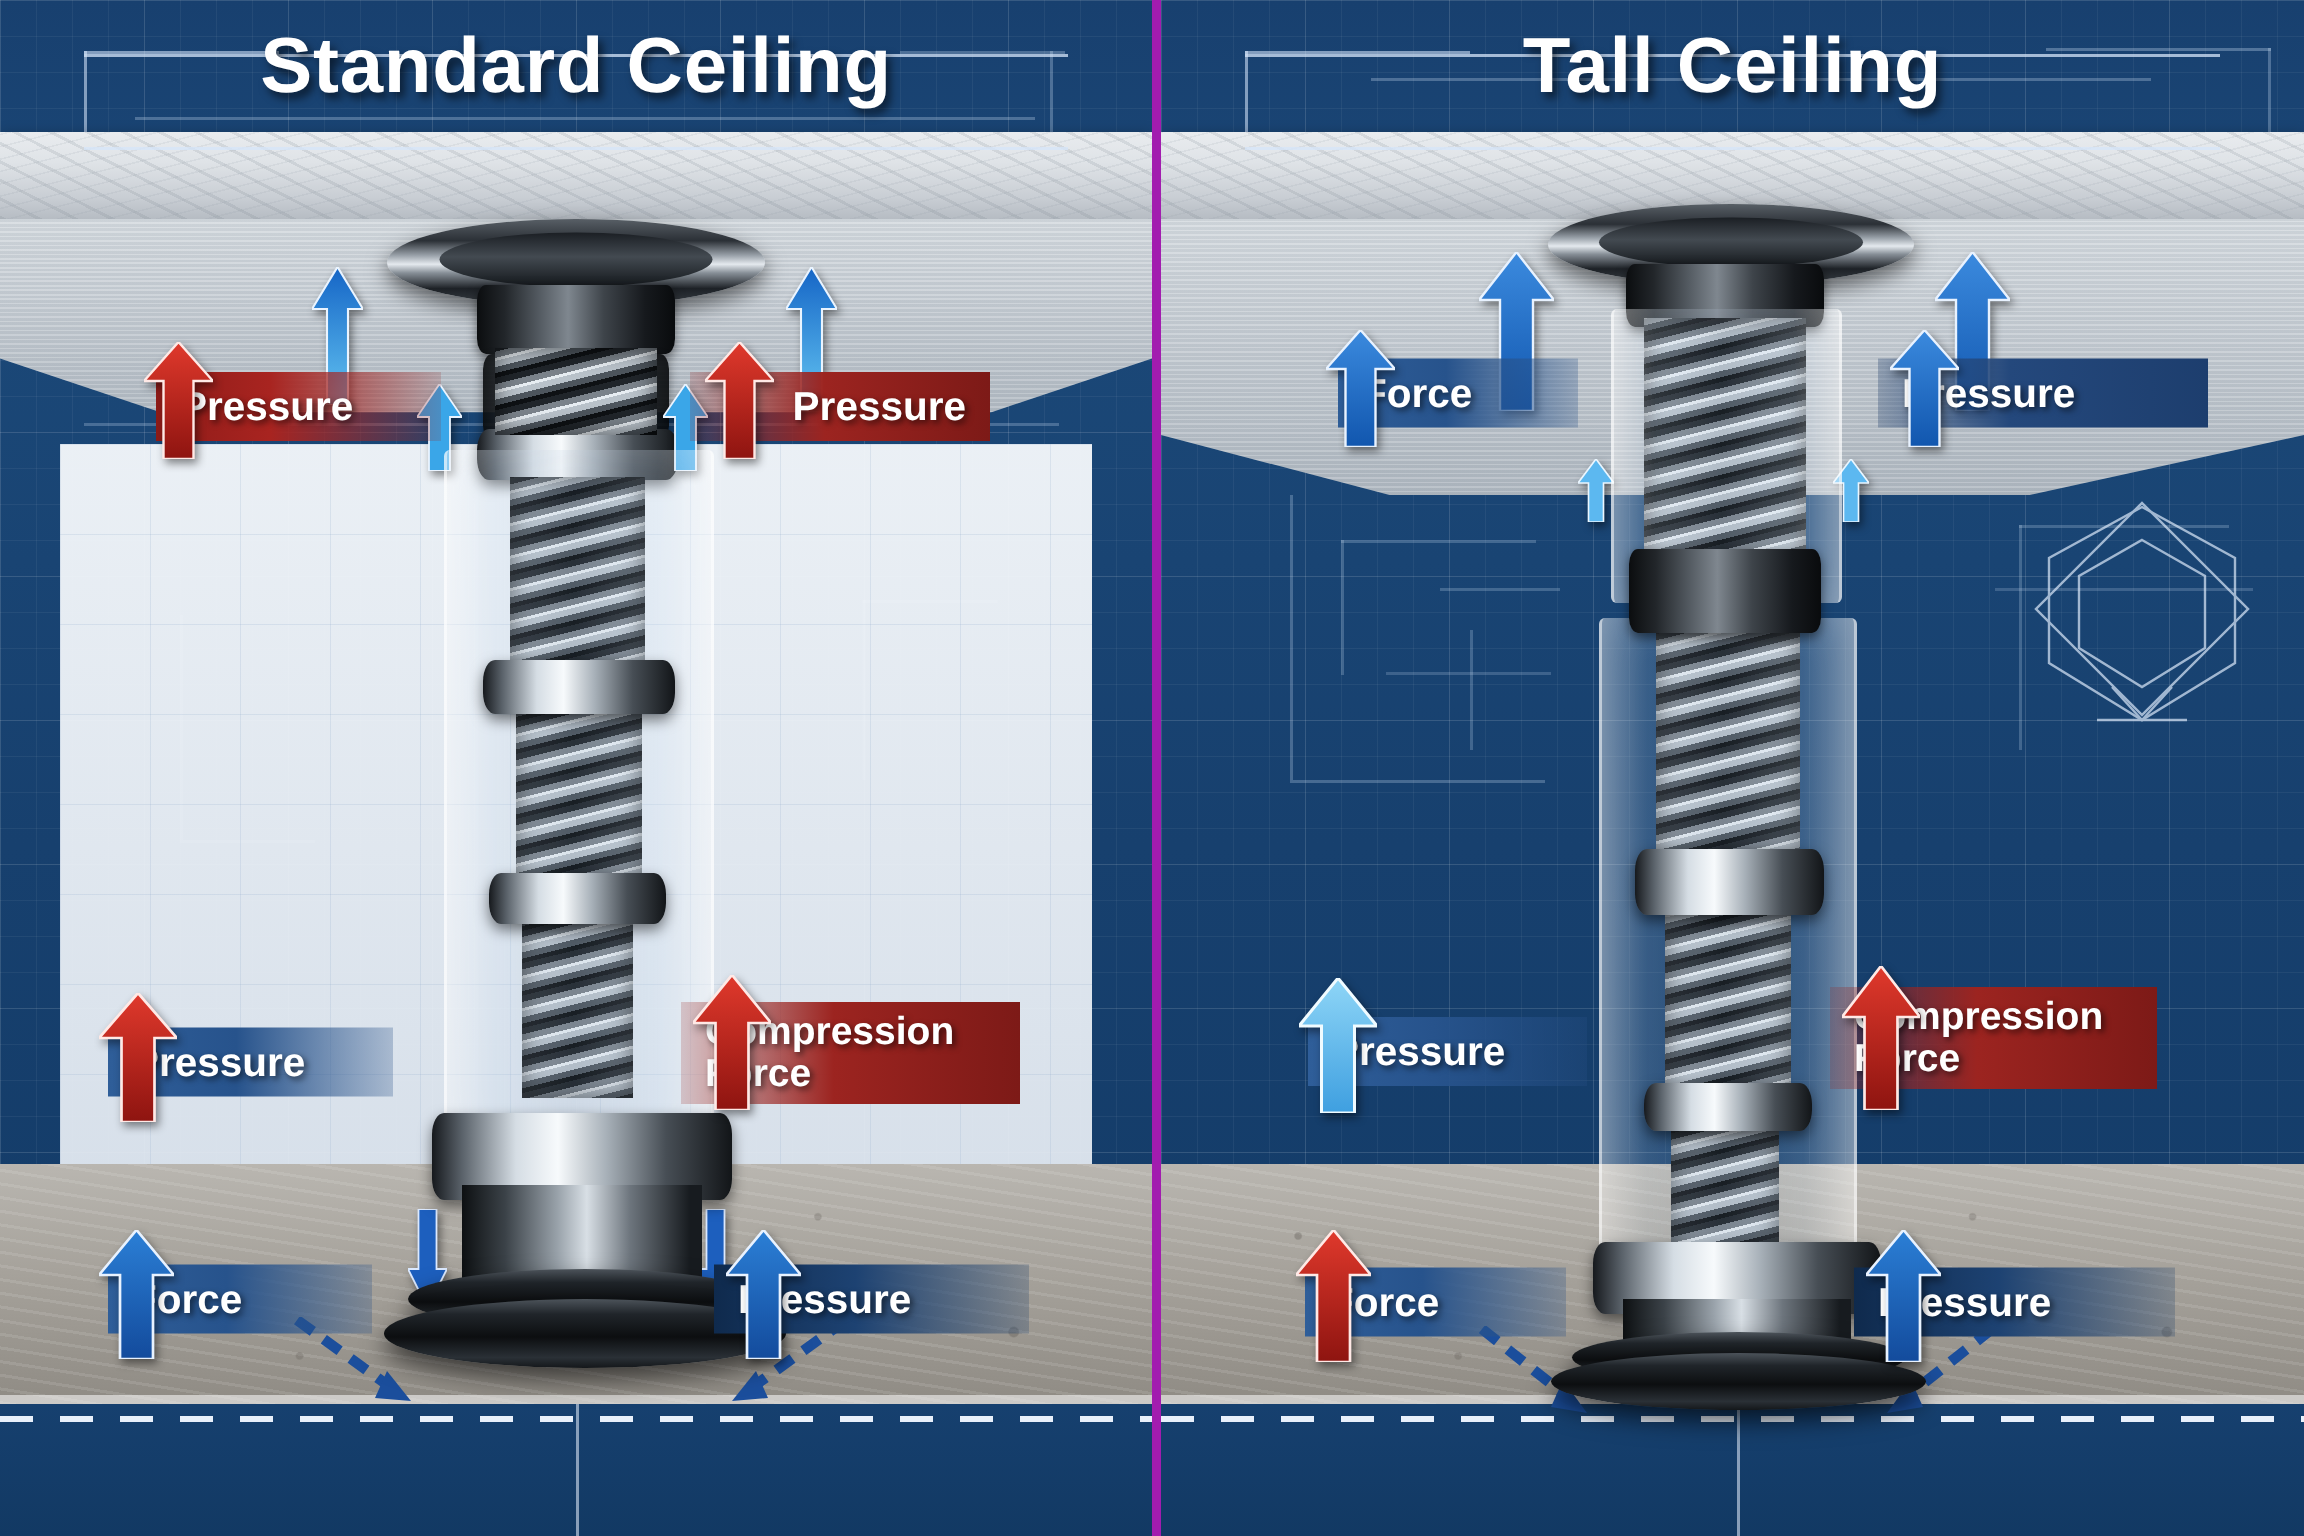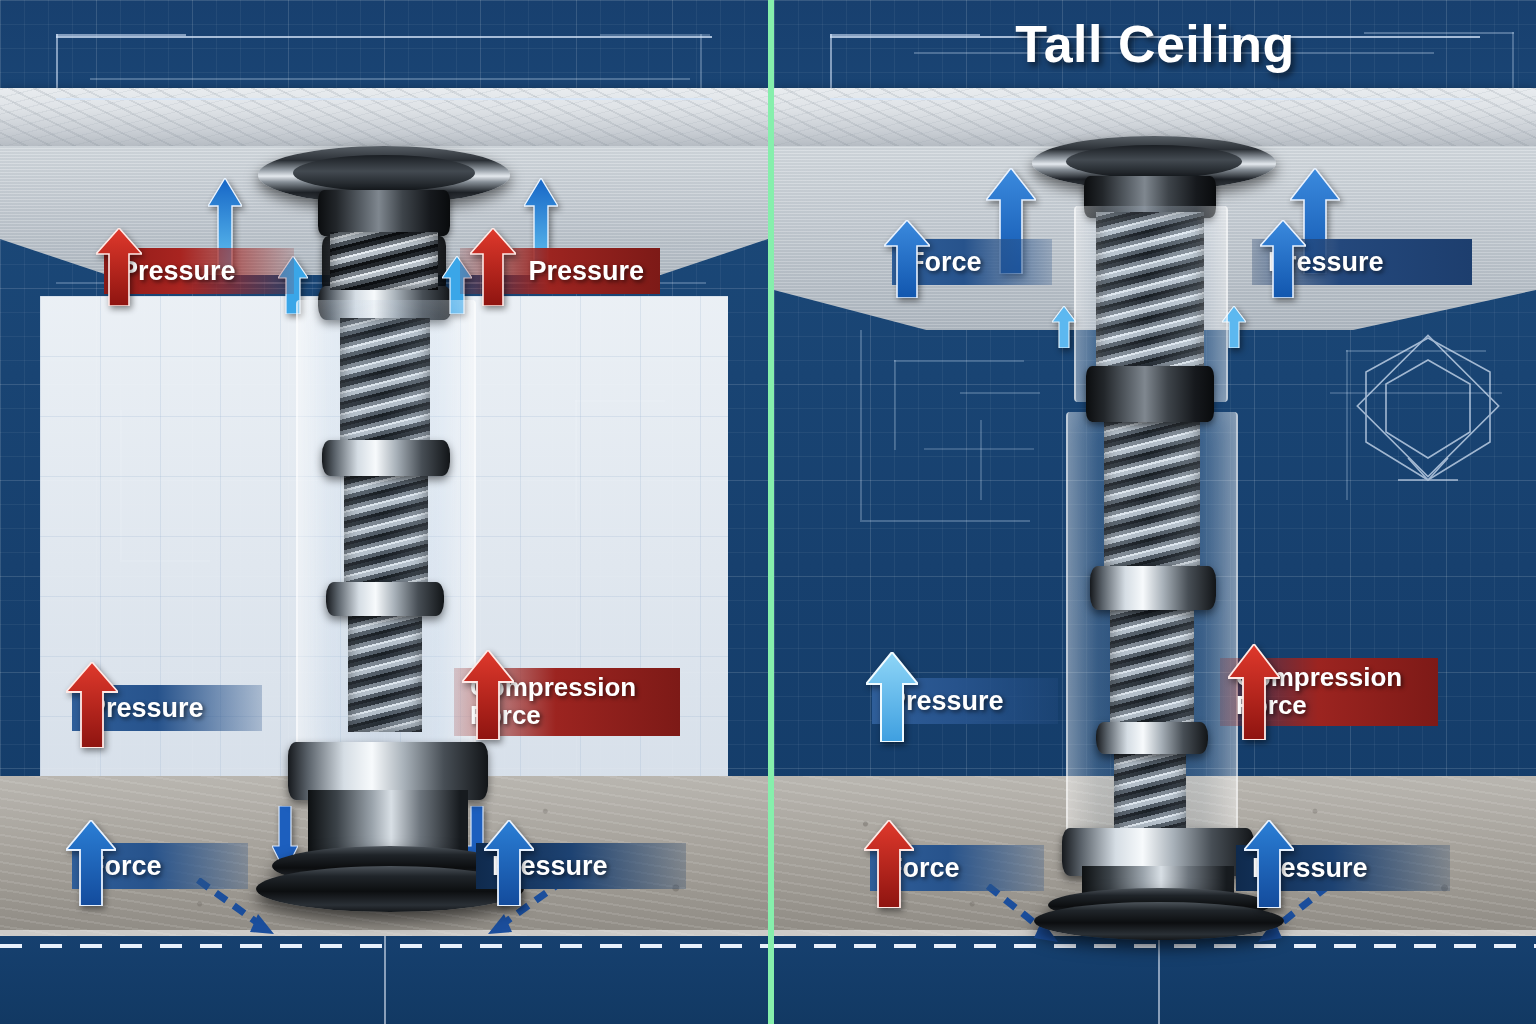--- a/index.html
+++ b/index.html
@@ -2,21 +2,21 @@
 <html><head>
 <meta charset="utf-8">
 <style>
   * { box-sizing: border-box; margin:0; padding:0; }
   html,body { width:1536px; height:1024px; overflow:hidden; background:#0d2a52;
     font-family:"Liberation Sans", sans-serif; }
 
   .stage { position:relative; width:1536px; height:1024px; display:flex; }
 
   .panel { position:relative; width:768px; height:1024px; overflow:hidden; }
-  .panel.right { border-left:6px solid #86efac; }
+  .panel.right { border-left:6px solid #a21caf; }
 
   
   .bp {
     position:absolute; inset:0;
     background:
       linear-gradient(180deg,#18406f 0%,#1b4878 18%,#17406e 55%,#123a66 100%);
   }
   .bp-grid {
     position:absolute; inset:0;
     background-image:
@@ -258,20 +258,21 @@
     <svg class="dashline" style="left:196px;top:878px;width:84px;height:60px;" viewBox="0 0 84 60">
       <path d="M2 2 L66 48" stroke="#1b4e9c" stroke-width="7" stroke-dasharray="13 9" fill="none"></path>
       <path d="M62 36 L78 56 L54 54 Z" fill="#1b4e9c"></path>
     </svg>
     <svg class="dashline" style="left:482px;top:878px;width:84px;height:60px;" viewBox="0 0 84 60">
       <path d="M82 2 L18 48" stroke="#1b4e9c" stroke-width="7" stroke-dasharray="13 9" fill="none"></path>
       <path d="M22 36 L6 56 L30 54 Z" fill="#1b4e9c"></path>
     </svg>
 
     <div class="title-rule" style="top:36px;"></div>
+    <div class="title">Standard Ceiling</div>
     <div class="title-rule" style="top:98px;"></div>
 
     <div style="position:absolute;left:104px;top:236px;display:flex;align-items:center;z-index:9;">
       <div class="label red" style="width:190px;">Pressure</div>
       <svg class="arrow" style="position:relative;left:-8px;width:46px;height:78px;margin-top:-8px;" viewBox="0 0 46 78">
         <defs>
             <linearGradient id="lr1" x1="0" y1="1" x2="0" y2="0">
               <stop offset="0" stop-color="#8e1410"></stop>
               <stop offset="1" stop-color="#e0392c"></stop>
             </linearGradient>

